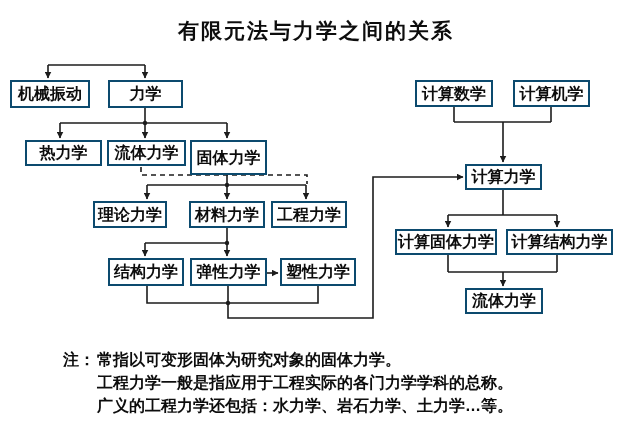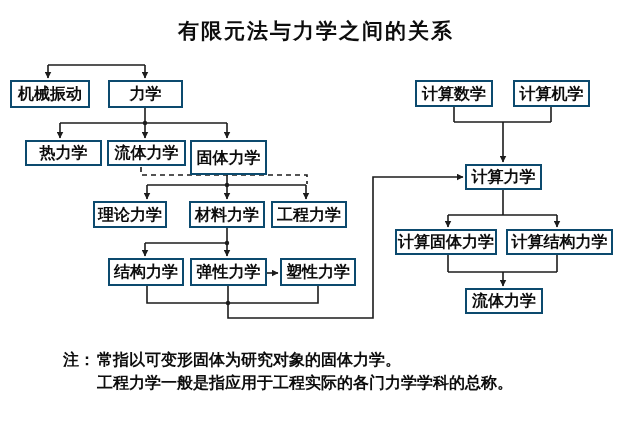--- a/index.html
+++ b/index.html
@@ -94,15 +94,16 @@
       <div class="node" style="left: 395px; top: 229px; width: 102px; height: 26px;">计算固体力学</div>
       <div class="node" style="left: 506px; top: 229px; width: 107px; height: 26px;">计算结构力学</div>
       <div class="node" style="left: 465px; top: 288px; width: 78px; height: 26px;">流体力学</div>
     </div>
 
   <div class="note">
     <span class="note-prefix">注：</span>
     <div class="note-lines">
       <div>常指以可变形固体为研究对象的固体力学。</div>
       <div>工程力学一般是指应用于工程实际的各门力学学科的总称。</div>
+      <div>广义的工程力学还包括：水力学、岩石力学、土力学…等。</div>
     </div>
   </div>
 </div>
 
 </body></html>

